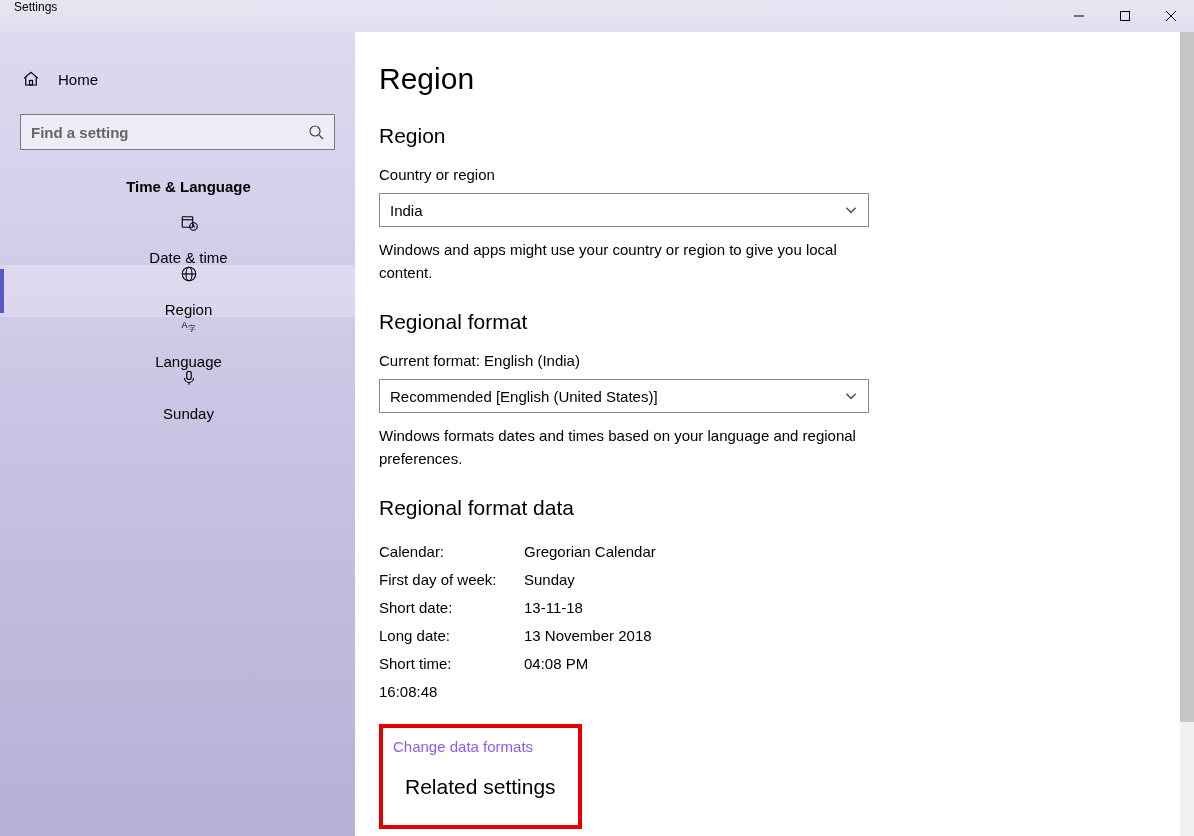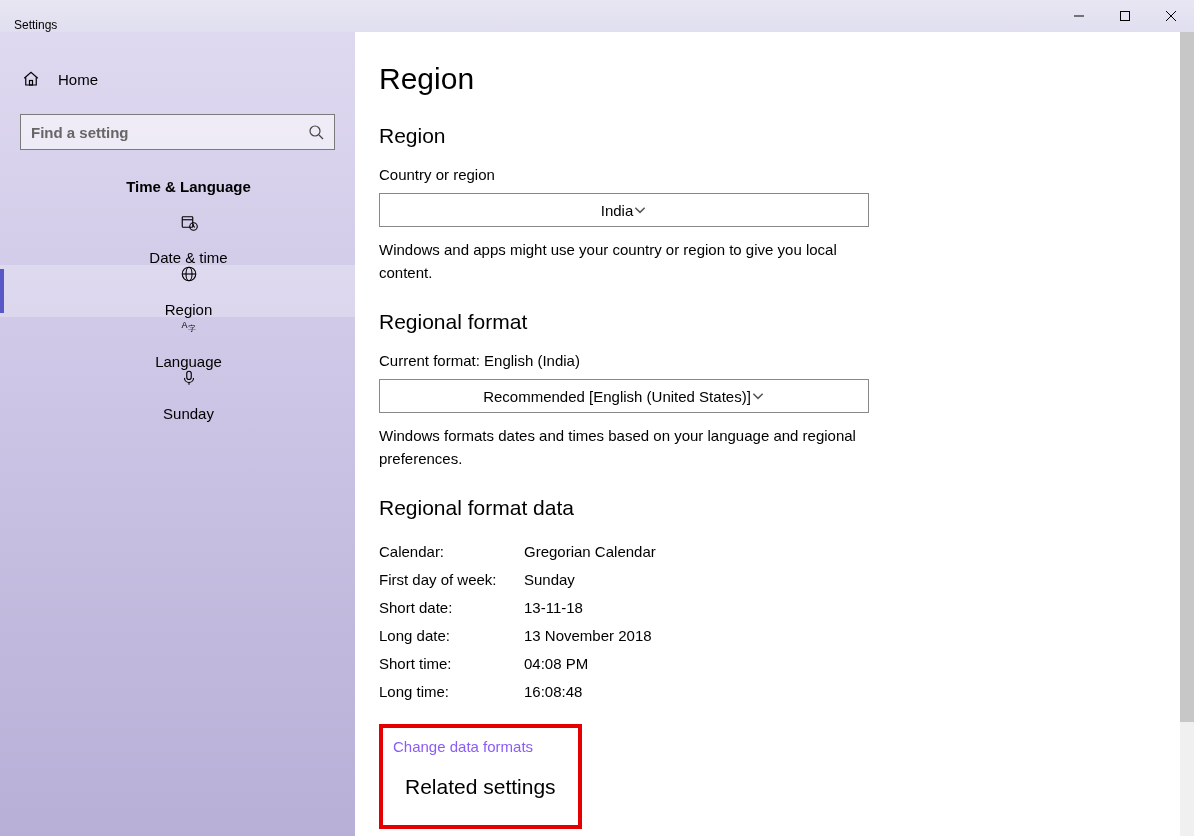--- a/index.html
+++ b/index.html
@@ -1,20 +1,20 @@
 <!DOCTYPE html>
 <html><head>
 <meta charset="utf-8">
 <style>
   * { box-sizing: border-box; margin: 0; padding: 0; font-family: "Segoe UI", Arial, sans-serif; }
   html, body { width: 1194px; height: 836px; overflow: hidden; background:#fff; }
   .window { width:1194px; height:836px; display:flex; flex-direction:column; background:#fff; position:relative; }
 
   
-  .titlebar { height:32px; display:flex; align-items:flex-end; background:linear-gradient(to bottom,#e8e6f3,#e0dff0); }
+  .titlebar { height:32px; display:flex; align-items:flex-start; background:linear-gradient(to bottom,#e8e6f3,#e0dff0); }
   .titlebar .title { font-size:12px; padding-left:14px; color:#000; }
   .titlebar .spacer { flex:1; }
   .winbtn { width:46px; height:32px; display:flex; align-items:center; justify-content:center; color:#000; }
   .winbtn svg { width:10px; height:10px; }
 
   .body { flex:1; display:flex; min-height:0; }
 
   
   .sidebar { width:355px; background:linear-gradient(to bottom,#ded9f0 0%, #cbc3e4 50%, #b7afd6 100%); padding-top:28px; position:relative; }
   .home-row { display:flex; align-items:center; gap:18px; padding:10px 0 10px 22px; color:#000; font-size:15px; }
@@ -28,21 +28,21 @@
   .nav-item { display:flex; align-items:center; gap:18px; height:52px; padding-left:22px; font-size:15px; color:#000; position:relative;flex-direction:column; }
   .nav-item .ico { width:18px; height:18px; display:flex; align-items:center;justify-content:center;}
   .nav-item.selected { background:rgba(255,255,255,0.25); }
   .nav-item.selected::before { content:""; position:absolute; left:0; top:4px; bottom:4px; width:4px; background:#5a57c7; }
 
   
   .main { flex:1; background:#fff; padding:30px 0 0 24px; position:relative; overflow:hidden; }
   h1.page { font-size:30px; font-weight:500; margin-bottom:28px; }
   h2.section { font-size:21px; font-weight:500; margin-top:6px; margin-bottom:18px;}
   .sublabel { font-size:15px; margin-bottom:10px; }
-  .dropdown { width:490px; height:34px; border:1px solid #888; background:#fff; display:flex; align-items:center; justify-content:center; padding:8px 10px; }
+  .dropdown { width:490px; height:34px; border:1px solid #888; background:#fff; display:flex; align-items:center; justify-content:space-between; padding:8px 10px; }
   .dropdown .val { font-size:15px; }
   .dropdown .chev { width:14px;height:14px; color:#555;}
   .desc { font-size:15px; color:#000; max-width:500px; margin-top:12px; line-height:1.5; margin-bottom:26px; }
   .kv-table { margin-bottom:18px;}
   .kv-row { display:flex; font-size:15px; line-height:28px; }
   .kv-row .k { width:145px; }
   .link-btn { font-size:15px; color:#8b5cf6; padding:8px 8px 8px 0;}
   .highlight-box { border:4px solid #e40000; padding:2px 10px 14px 10px; display:inline-block; }
 
   
@@ -191,21 +191,20 @@
           </div>
         <div class="kv-row">
             <span class="k">Long date:</span>
             <span>13 November 2018</span>
           </div>
         <div class="kv-row">
             <span class="k">Short time:</span>
             <span>04:08 PM</span>
           </div>
         <div class="kv-row">
-            <span class="k">Long time:</span>
             <span>16:08:48</span>
           </div>
       </div>
 
       <div class="highlight-box">
         <div class="link-btn">Change data formats</div>
         <h2 class="section" style="margin:12px;">Related settings</h2>
       </div>
 
       <div class="scrollbar">

